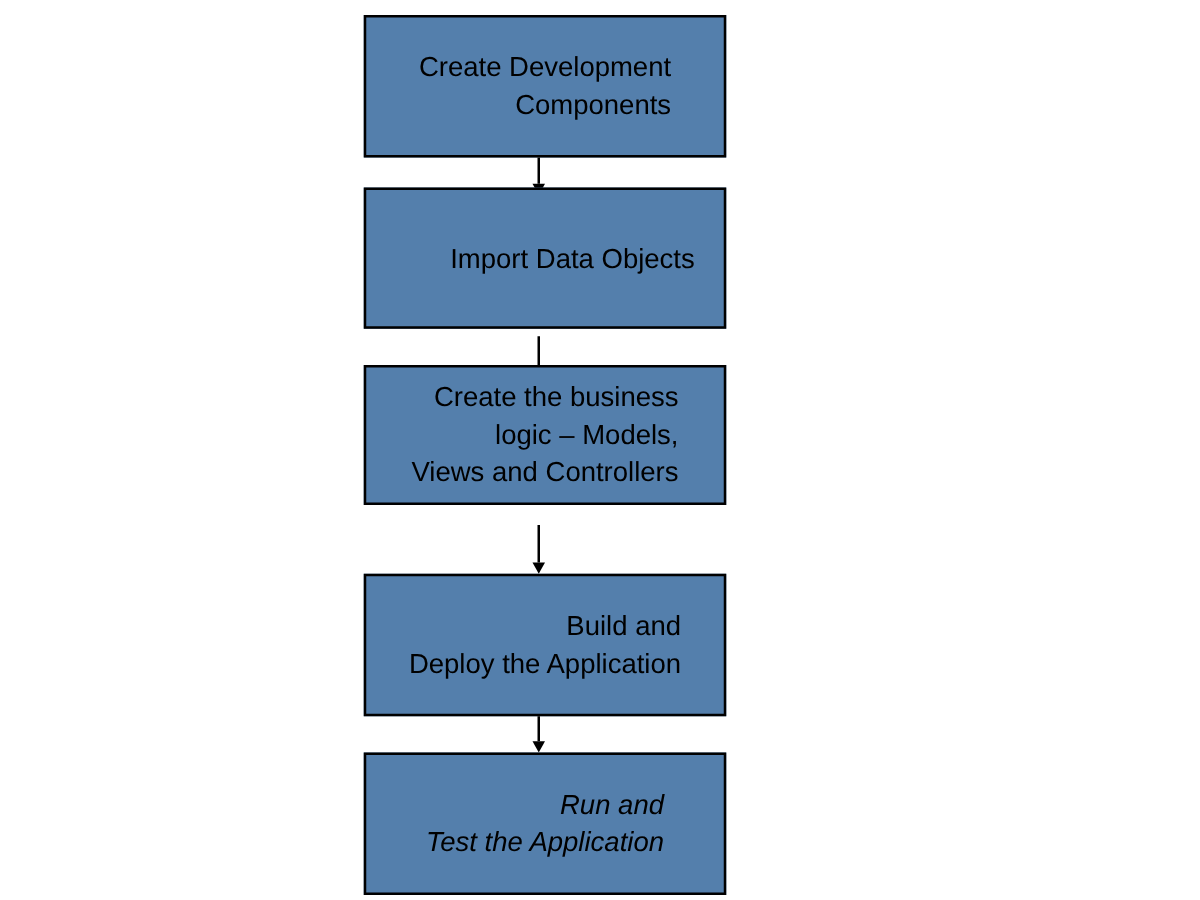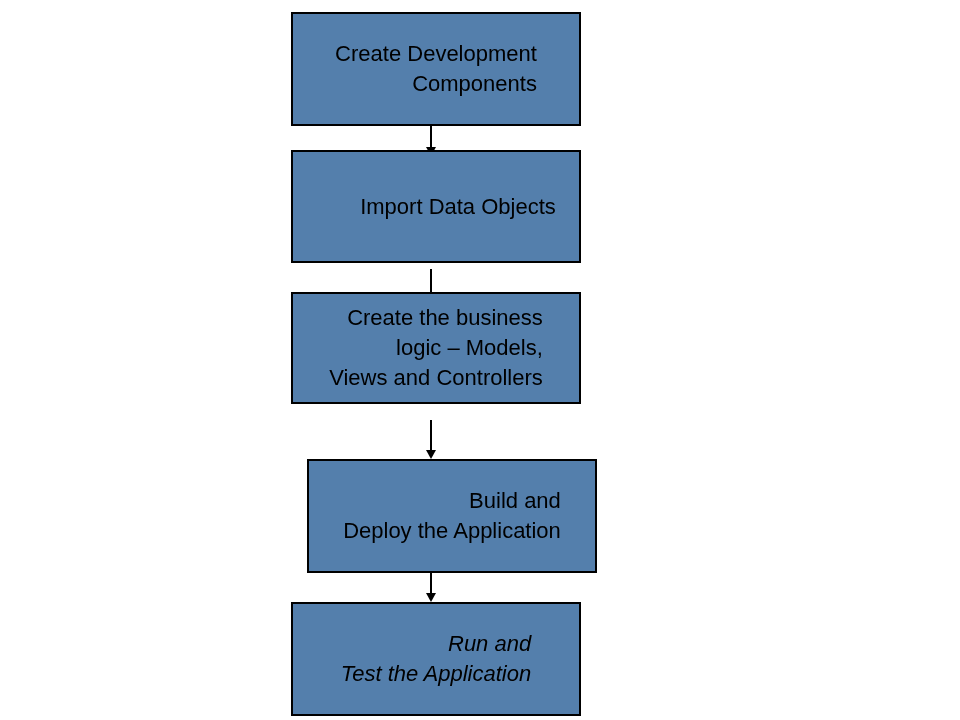--- a/index.html
+++ b/index.html
@@ -27,21 +27,21 @@
     align-items: center;
     justify-content: center;
     text-align: right;
     font-size: 22px;
     line-height: 30px;
     white-space: pre-line;
   }
   .box-1 { top: 12px;  height: 114px; }
   .box-2 { top: 150px; height: 113px; padding-left: 44px; }
   .box-3 { top: 292px; height: 112px; }
-  .box-4 { top: 459px; height: 114px; margin-left: 16px; }
+  .box-4 { top: 459px; height: 114px; }
   .box-5 { top: 602px; height: 114px; font-style: italic; }
 
   .flow-arrow {
     position: absolute;
     left: 426px;            
     width: 10px;
     display: flex;
     flex-direction: column;
     align-items: center;
   }

